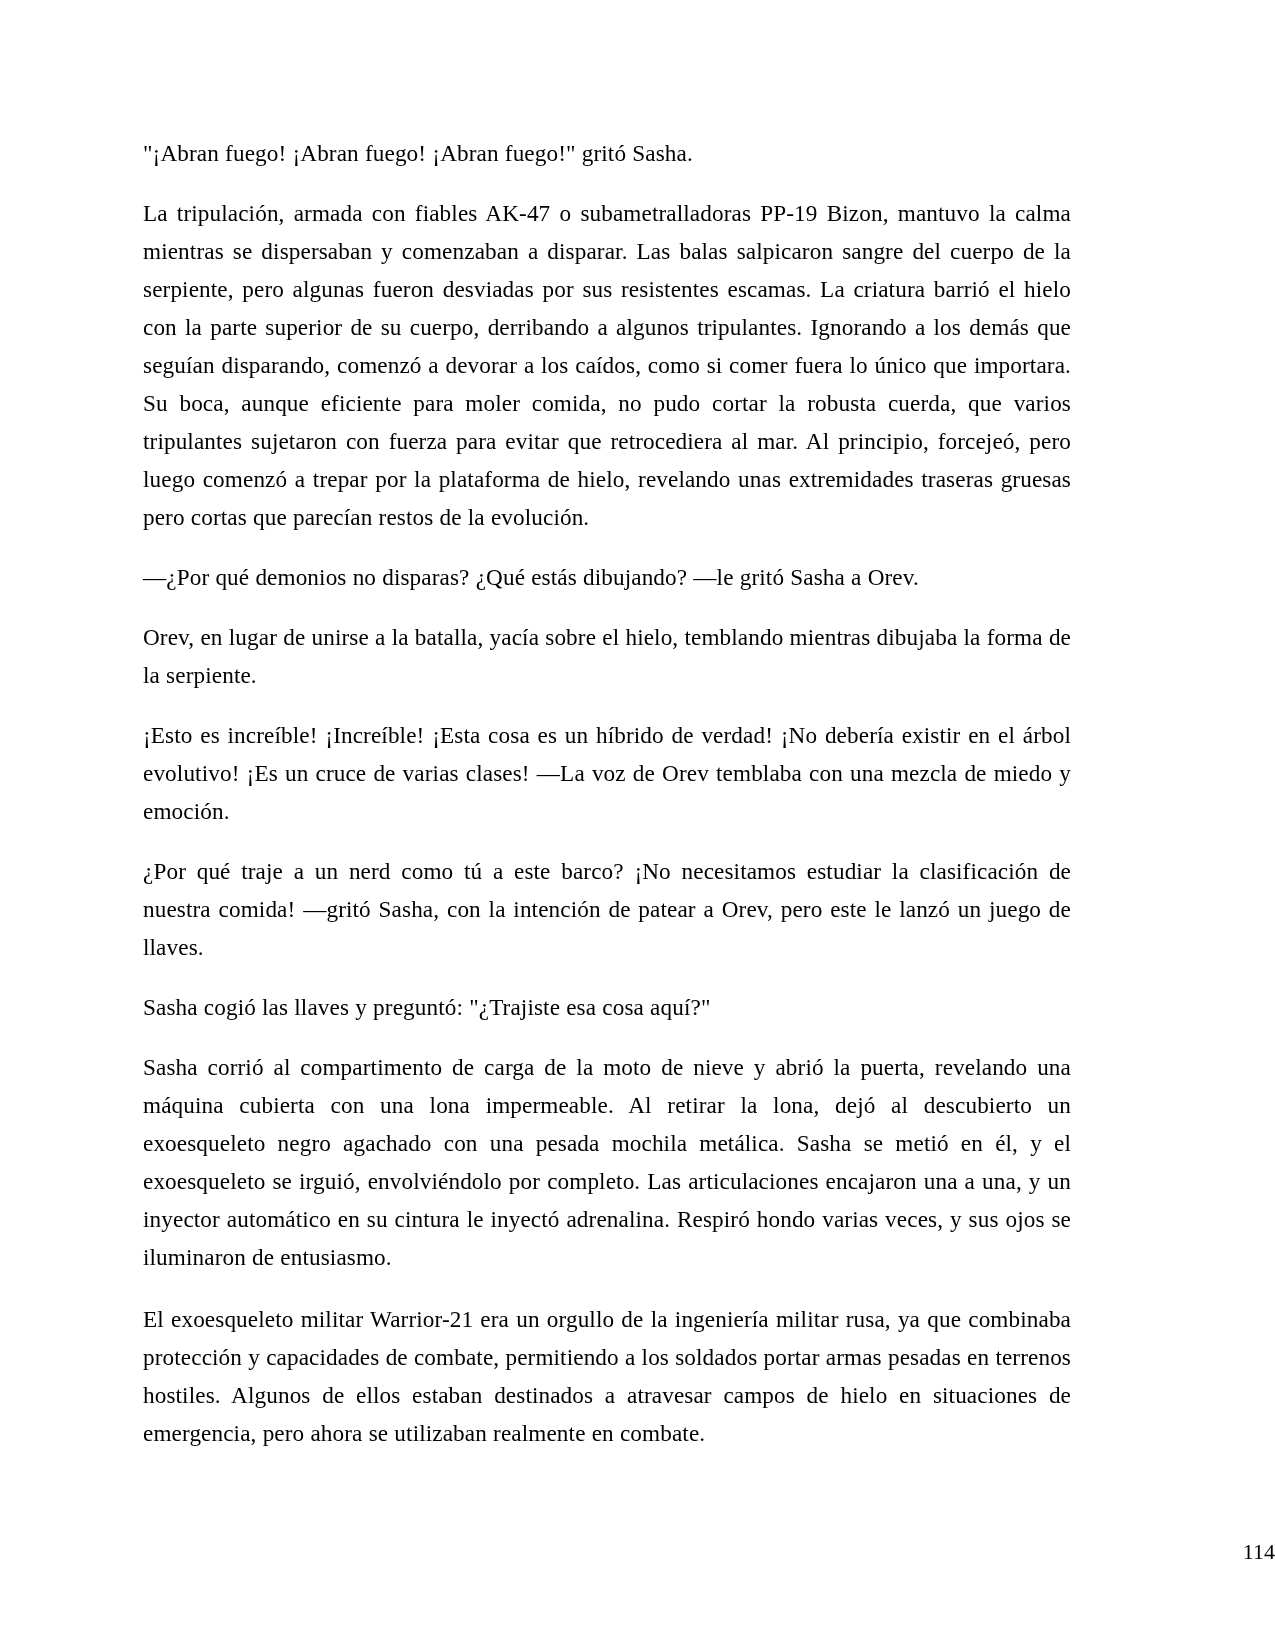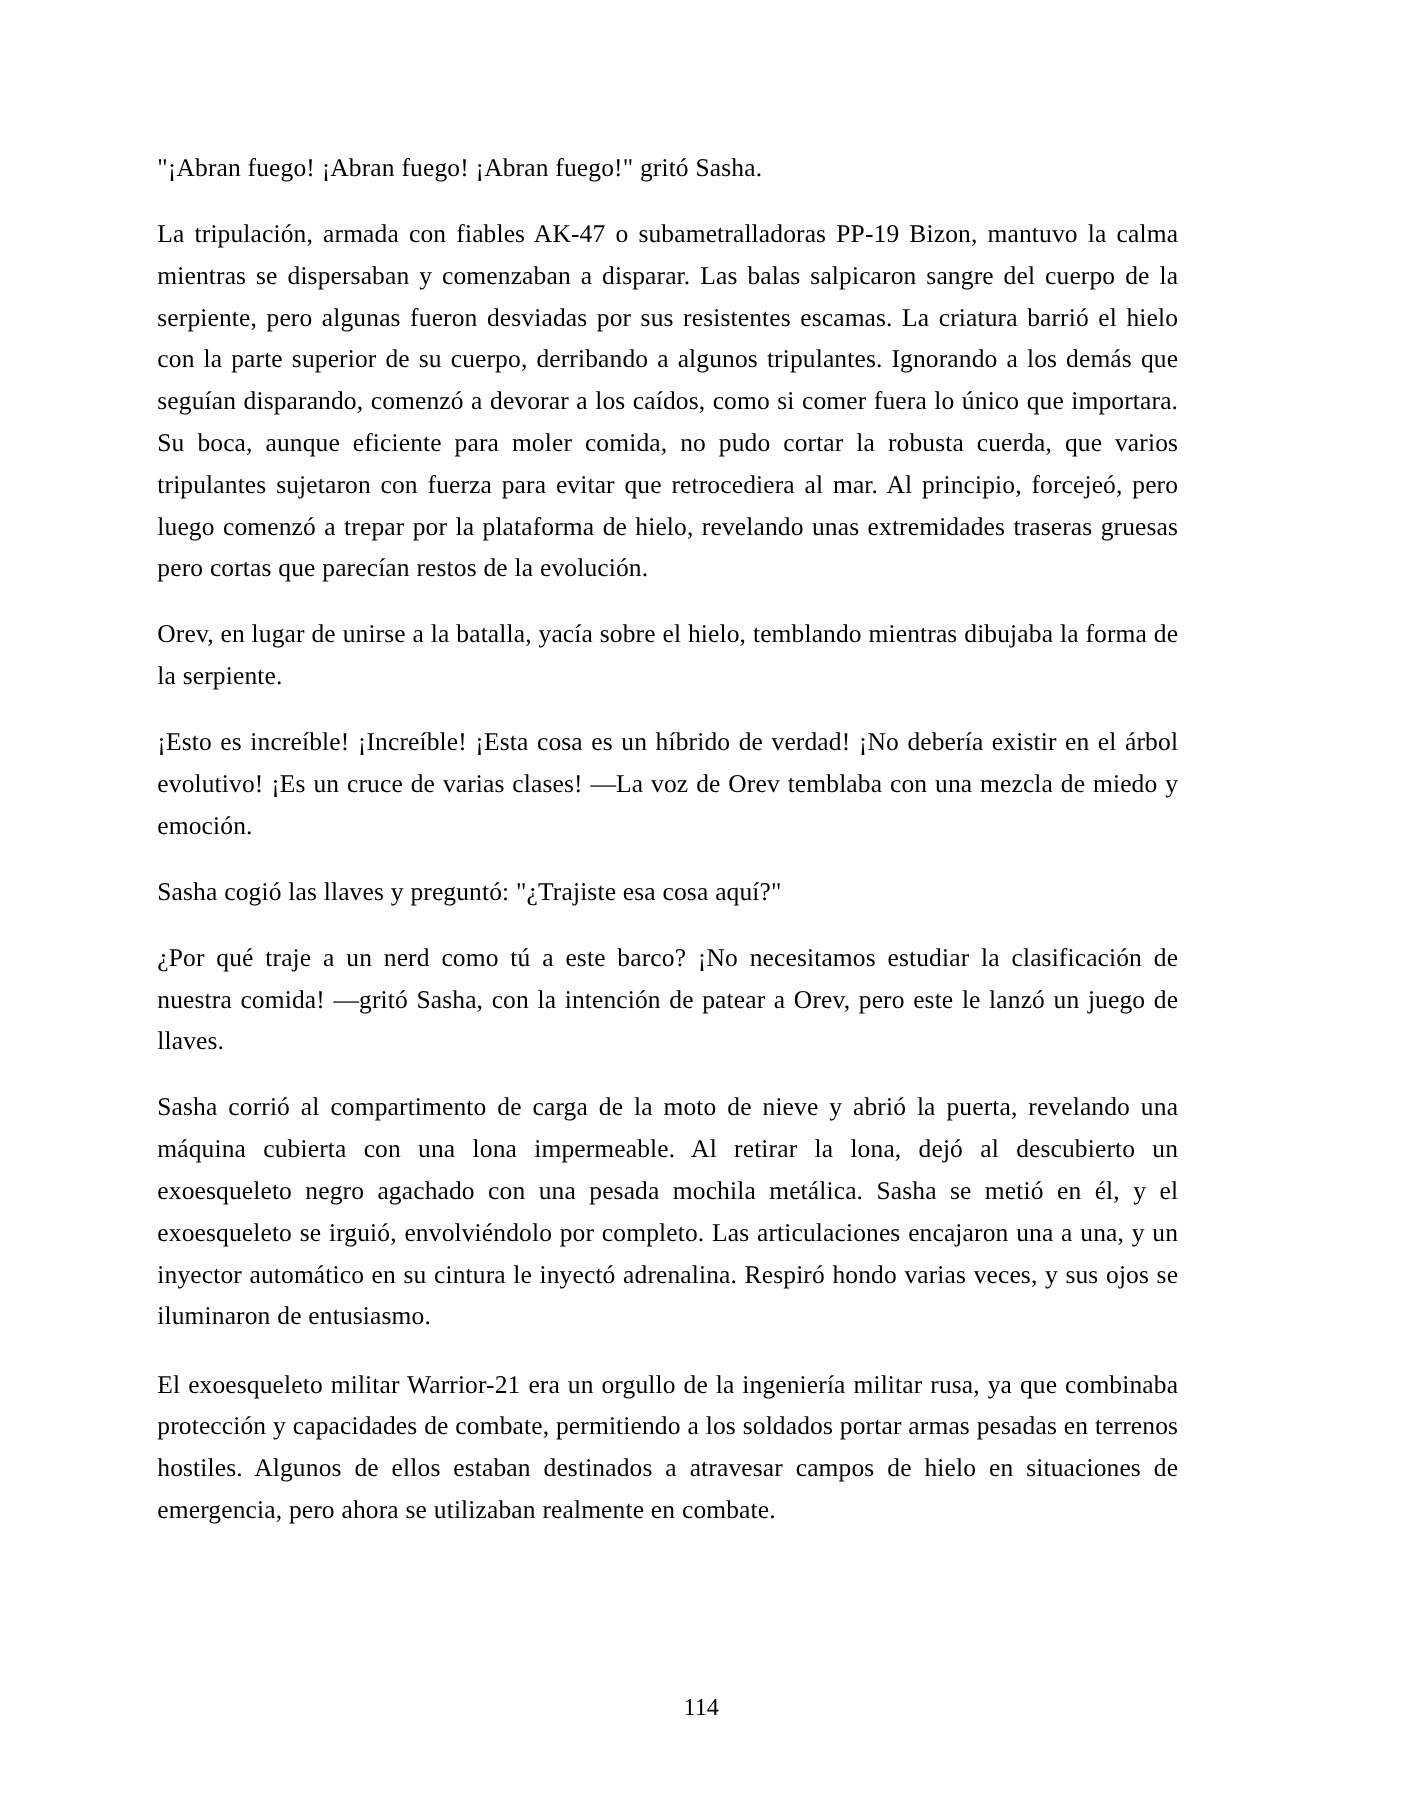--- a/index.html
+++ b/index.html
@@ -38,37 +38,38 @@
   }
   p.para:last-child {
     margin-bottom: 0;
     margin-top: 24px;
   }
   .page-number {
     position: absolute;
     left: 0;
     right: 0;
     top: 1537px;
-    text-align: center;
+    text-align: right;
     font-size: 22px;
     line-height: 30px;
     font-family: "Liberation Serif", "DejaVu Serif", serif;
   }
 </style>
 </head>
 <body>
 
 <div class="page">
 
   <div class="text-block">
     <p class="para">"¡Abran fuego! ¡Abran fuego! ¡Abran fuego!" gritó Sasha.</p>
     <p class="para">La tripulación, armada con fiables AK-47 o subametralladoras PP-19 Bizon, mantuvo la calma mientras se dispersaban y comenzaban a disparar. Las balas salpicaron sangre del cuerpo de la serpiente, pero algunas fueron desviadas por sus resistentes escamas. La criatura barrió el hielo con la parte superior de su cuerpo, derribando a algunos tripulantes. Ignorando a los demás que seguían disparando, comenzó a devorar a los caídos, como si comer fuera lo único que importara. Su boca, aunque eficiente para moler comida, no pudo cortar la robusta cuerda, que varios tripulantes sujetaron con fuerza para evitar que retrocediera al mar. Al principio, forcejeó, pero luego comenzó a trepar por la plataforma de hielo, revelando unas extremidades traseras gruesas pero cortas que parecían restos de la evolución.</p>
+    <p class="para">—¿Por qué demonios no disparas? ¿Qué estás dibujando? —le gritó Sasha a Orev.</p>
     <p class="para">Orev, en lugar de unirse a la batalla, yacía sobre el hielo, temblando mientras dibujaba la forma de la serpiente.</p>
     <p class="para">¡Esto es increíble! ¡Increíble! ¡Esta cosa es un híbrido de verdad! ¡No debería existir en el árbol evolutivo! ¡Es un cruce de varias clases! —La voz de Orev temblaba con una mezcla de miedo y emoción.</p>
+    <p class="para">¿Por qué traje a un nerd como tú a este barco? ¡No necesitamos estudiar la clasificación de nuestra comida! —gritó Sasha, con la intención de patear a Orev, pero este le lanzó un juego de llaves.</p>
     <p class="para">Sasha cogió las llaves y preguntó: "¿Trajiste esa cosa aquí?"</p>
-    <p class="para">¿Por qué traje a un nerd como tú a este barco? ¡No necesitamos estudiar la clasificación de nuestra comida! —gritó Sasha, con la intención de patear a Orev, pero este le lanzó un juego de llaves.</p>
     <p class="para">Sasha corrió al compartimento de carga de la moto de nieve y abrió la puerta, revelando una máquina cubierta con una lona impermeable. Al retirar la lona, dejó al descubierto un exoesqueleto negro agachado con una pesada mochila metálica. Sasha se metió en él, y el exoesqueleto se irguió, envolviéndolo por completo. Las articulaciones encajaron una a una, y un inyector automático en su cintura le inyectó adrenalina. Respiró hondo varias veces, y sus ojos se iluminaron de entusiasmo.</p>
     <p class="para">El exoesqueleto militar Warrior-21 era un orgullo de la ingeniería militar rusa, ya que combinaba protección y capacidades de combate, permitiendo a los soldados portar armas pesadas en terrenos hostiles. Algunos de ellos estaban destinados a atravesar campos de hielo en situaciones de emergencia, pero ahora se utilizaban realmente en combate.</p>
   </div>
 
   <div class="page-number">114</div>
 
 </div>
 
 </body></html>

